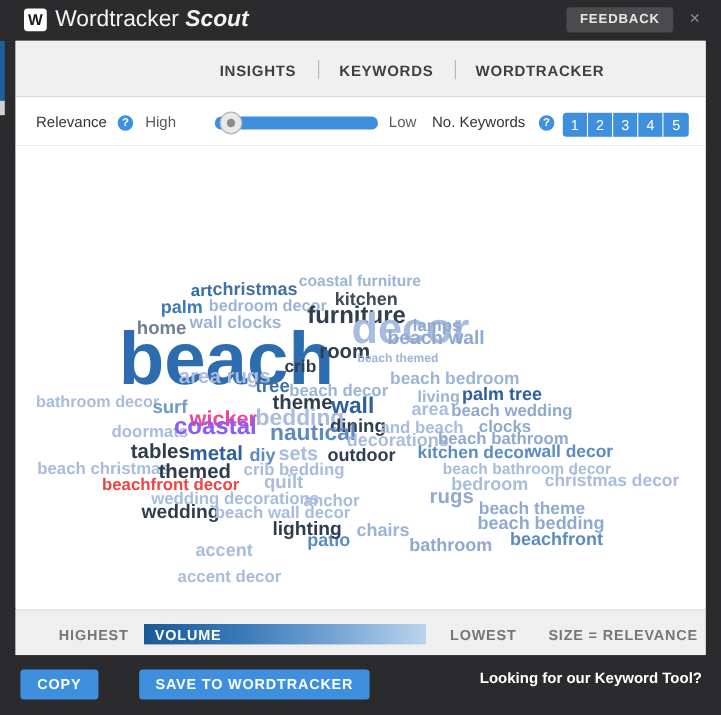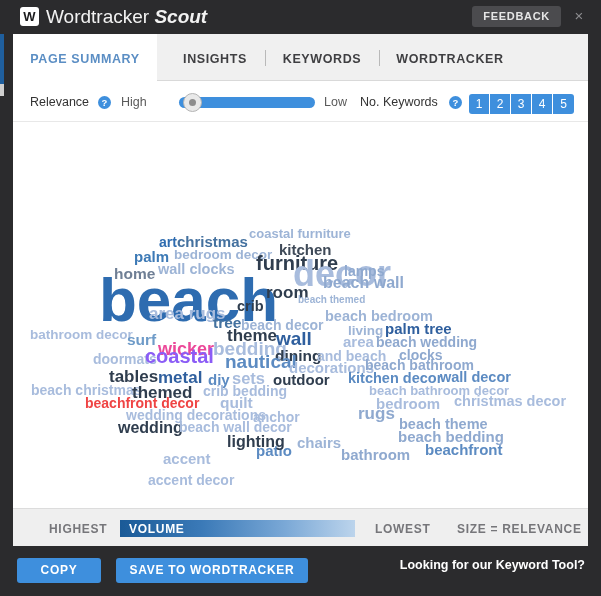--- a/index.html
+++ b/index.html
@@ -192,21 +192,20 @@
   <div class="titlebar">
     <div class="logo-box">W</div>
     <div class="app-title"><span>Wordtracker</span> <span class="scout">Scout</span></div>
     <div class="feedback-btn">FEEDBACK</div>
     <div class="close-x">×</div>
   </div>
 
   <div class="card">
 
     <div class="tabbar">
-      <div class="tab active" style="left:0px;width:144px;">PAGE SUMMARY</div>
       <div class="tab" style="left:152px;width:100px;">INSIGHTS</div>
       <div class="tab-sep" style="left:252px;"></div>
       <div class="tab" style="left:253px;width:112px;">KEYWORDS</div>
       <div class="tab-sep" style="left:366px;"></div>
       <div class="tab" style="left:367px;width:140px;">WORDTRACKER</div>
     </div>
 
     <div class="controls">
       <div class="ctl-label" style="left:17px;top:14px;">Relevance</div>
       <div class="qmark" style="left:85px;top:15px;">?</div>
@@ -300,18 +299,18 @@
       <div class="grad">
         <div class="grad-label">VOLUME</div>
       </div>
       <div class="legend-txt" style="left:362px;top:13px;">LOWEST</div>
       <div class="legend-txt" style="left:444px;top:13px;">SIZE = RELEVANCE</div>
     </div>
 
   </div>
 
   <div class="bottombar">
-    <div class="btn" style="left:17px;top:12px;width:84px;">COPY</div>
+    <div class="btn" style="left:17px;top:12px;width:65px;">COPY</div>
     <div class="btn" style="left:116px;top:12px;width:192px;">SAVE TO WORDTRACKER</div>
     <div class="kwtool">Looking for our Keyword Tool?</div>
   </div>
 
 </div>
 
 </body></html>

